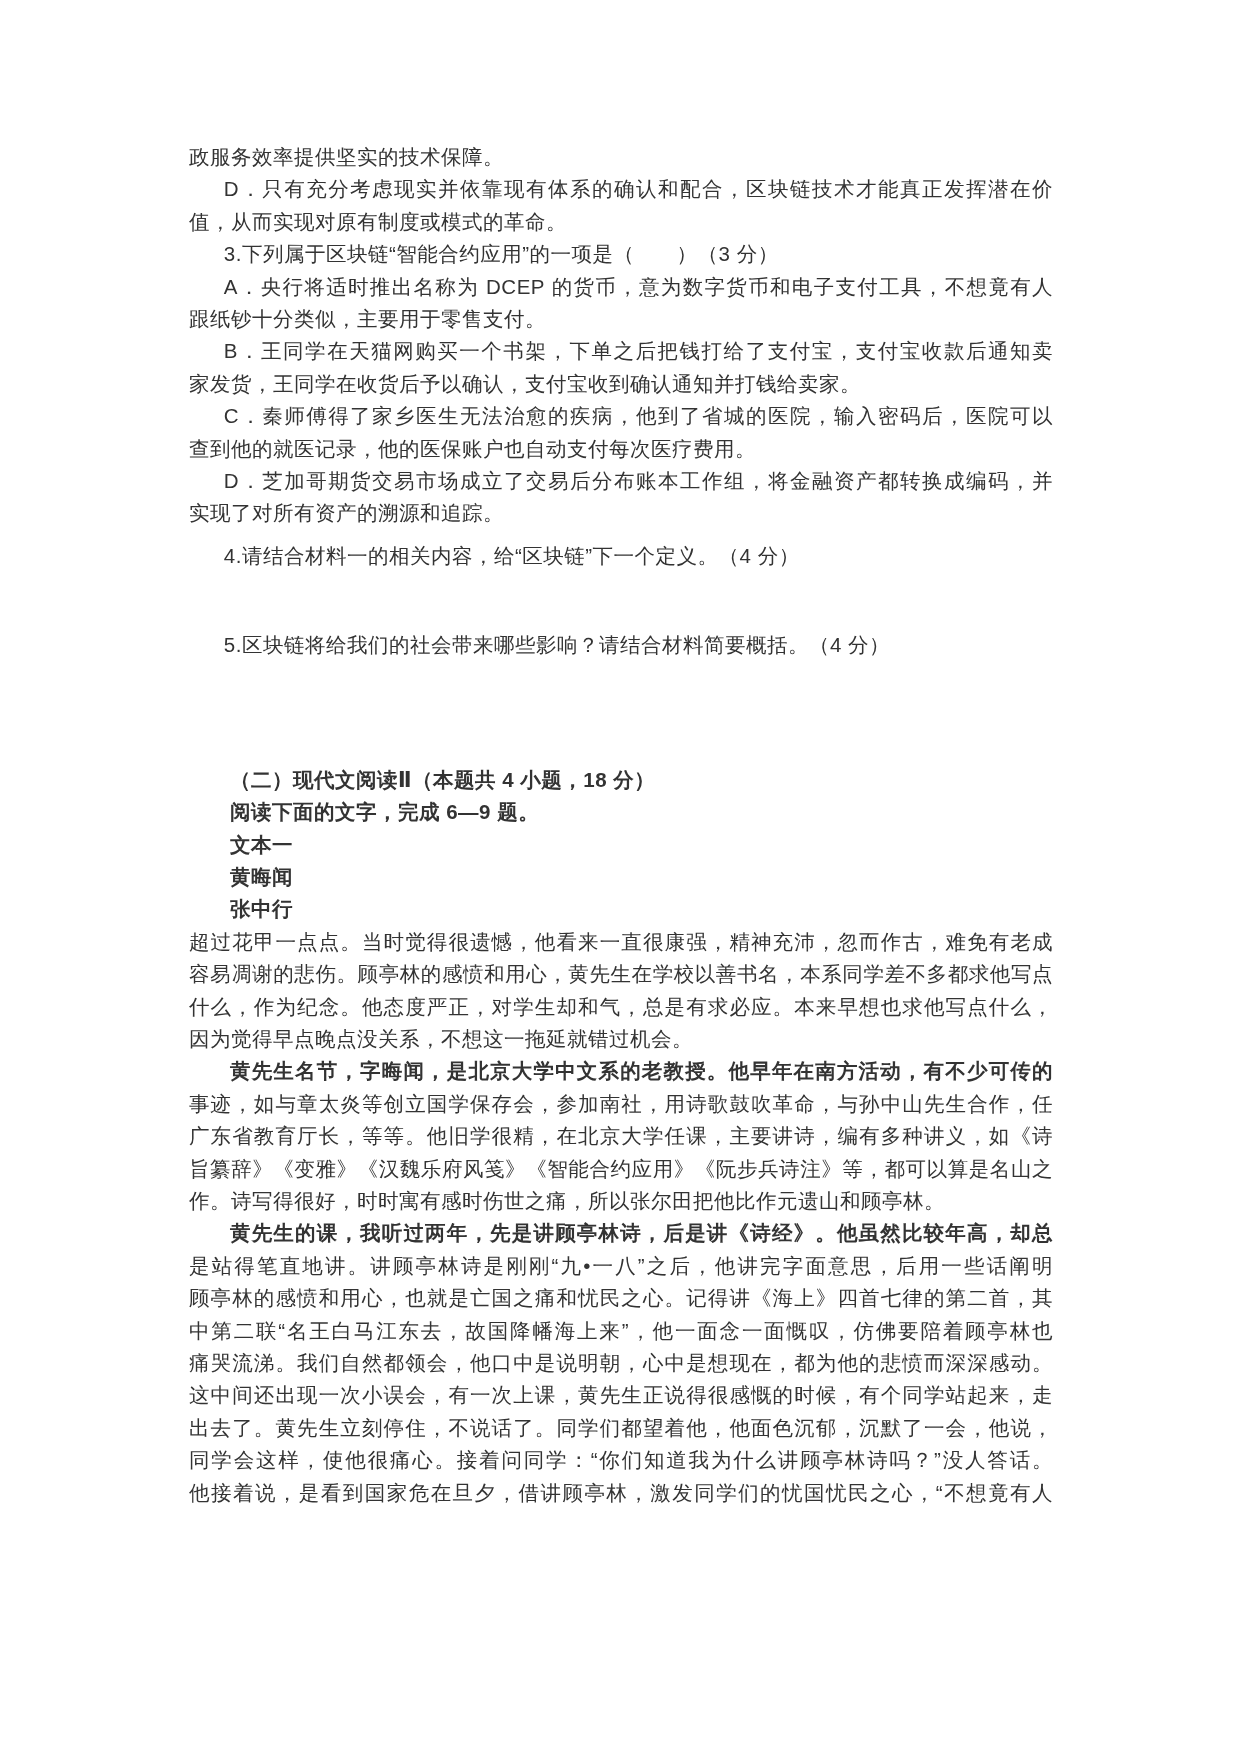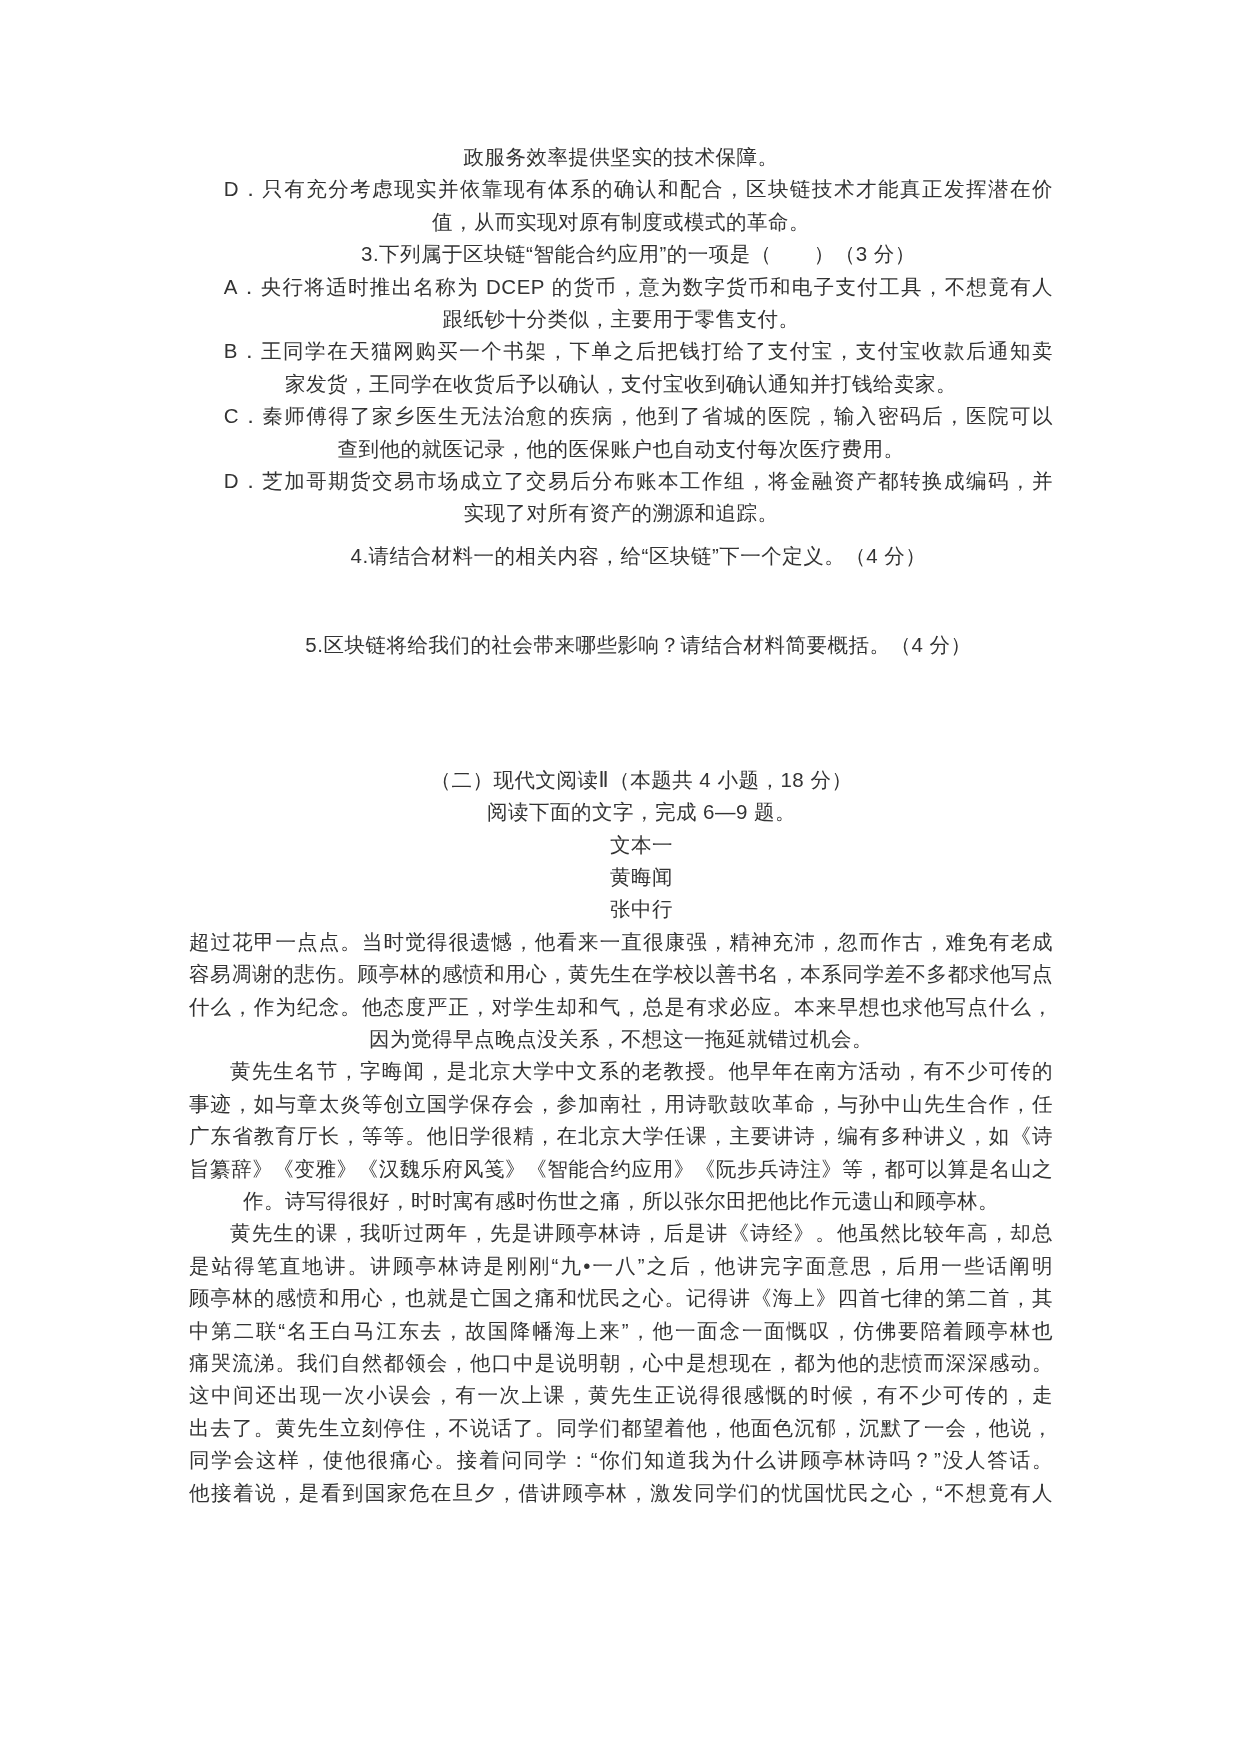--- a/index.html
+++ b/index.html
@@ -24,31 +24,32 @@
     left: 189px;
     top: 141px;
     width: 864px;
     color: #333333;
     font-size: 20.5px;
     line-height: 32.4px;
     letter-spacing: 0.5px;
   }
   .line {
     white-space: pre-wrap;
-    text-align: center;
+    text-align: left;
   }
   .line.justify {
     text-align: justify;
     text-align-last: justify;
   }
   .line.ind-option {
     text-indent: 1.7em;
   }
   .line.ind-para {
     text-indent: 2em;
+    font-weight: bold;
   }
 </style>
 </head>
 <body style="background: rgb(255, 255, 255);">
 
 <div class="page">
   <div class="textblock" style="color: rgb(51, 51, 51);">
 
   <div class="line">政服务效率提供坚实的技术保障。</div>
       <div class="line ind-option justify">D．只有充分考虑现实并依靠现有体系的确认和配合，区块链技术才能真正发挥潜在价</div>
@@ -76,18 +77,18 @@
       <div class="line ind-para justify">黄先生名节，字晦闻，是北京大学中文系的老教授。他早年在南方活动，有不少可传的</div>
       <div class="line justify">事迹，如与章太炎等创立国学保存会，参加南社，用诗歌鼓吹革命，与孙中山先生合作，任</div>
       <div class="line justify">广东省教育厅长，等等。他旧学很精，在北京大学任课，主要讲诗，编有多种讲义，如《诗</div>
       <div class="line justify">旨纂辞》《变雅》《汉魏乐府风笺》《智能合约应用》《阮步兵诗注》等，都可以算是名山之</div>
       <div class="line">作。诗写得很好，时时寓有感时伤世之痛，所以张尔田把他比作元遗山和顾亭林。</div>
       <div class="line ind-para justify">黄先生的课，我听过两年，先是讲顾亭林诗，后是讲《诗经》。他虽然比较年高，却总</div>
       <div class="line justify">是站得笔直地讲。讲顾亭林诗是刚刚“九•一八”之后，他讲完字面意思，后用一些话阐明</div>
       <div class="line justify">顾亭林的感愤和用心，也就是亡国之痛和忧民之心。记得讲《海上》四首七律的第二首，其</div>
       <div class="line justify">中第二联“名王白马江东去，故国降幡海上来”，他一面念一面慨叹，仿佛要陪着顾亭林也</div>
       <div class="line justify">痛哭流涕。我们自然都领会，他口中是说明朝，心中是想现在，都为他的悲愤而深深感动。</div>
-      <div class="line justify">这中间还出现一次小误会，有一次上课，黄先生正说得很感慨的时候，有不少可传的，走</div>
+      <div class="line justify">这中间还出现一次小误会，有一次上课，黄先生正说得很感慨的时候，有个同学站起来，走</div>
       <div class="line justify">出去了。黄先生立刻停住，不说话了。同学们都望着他，他面色沉郁，沉默了一会，他说，</div>
       <div class="line justify">同学会这样，使他很痛心。接着问同学：“你们知道我为什么讲顾亭林诗吗？”没人答话。</div>
       <div class="line justify">他接着说，是看到国家危在旦夕，借讲顾亭林，激发同学们的忧国忧民之心，“不想竟有人</div>
     </div>
 </div>
 
 </body></html>

